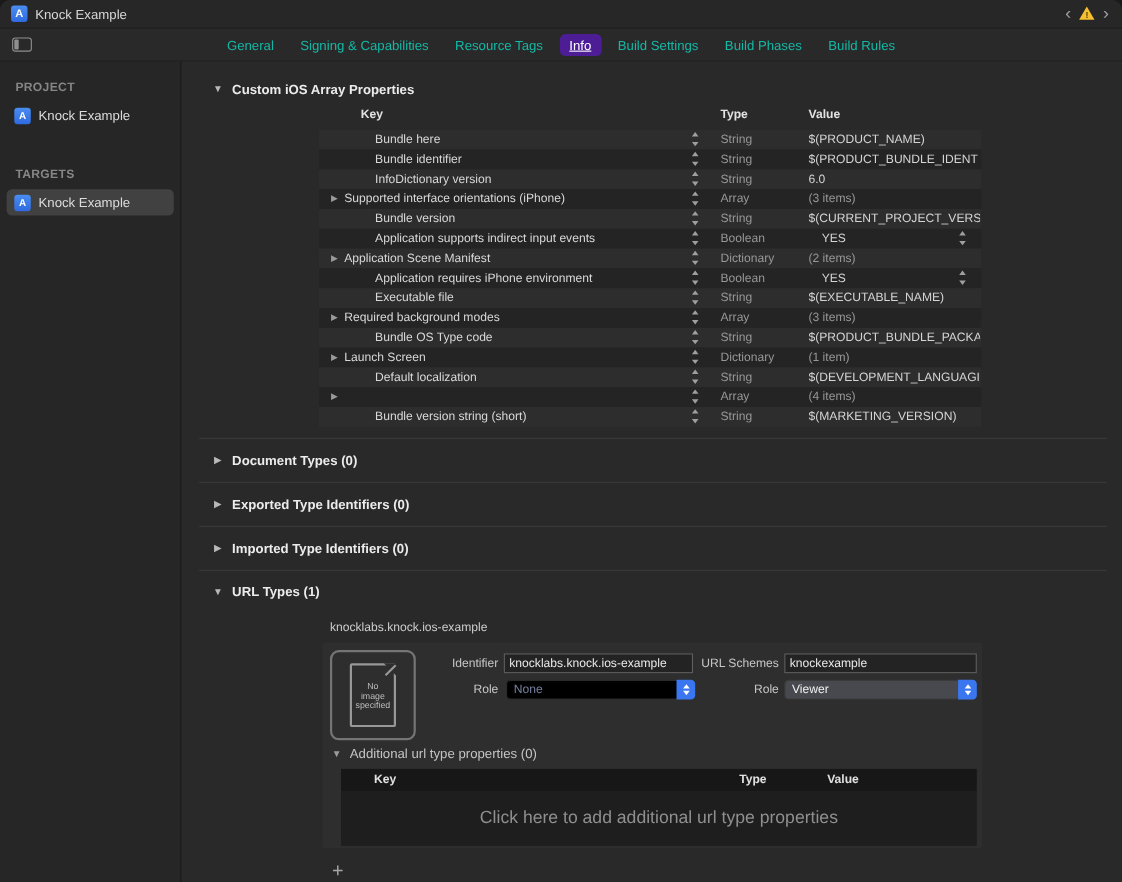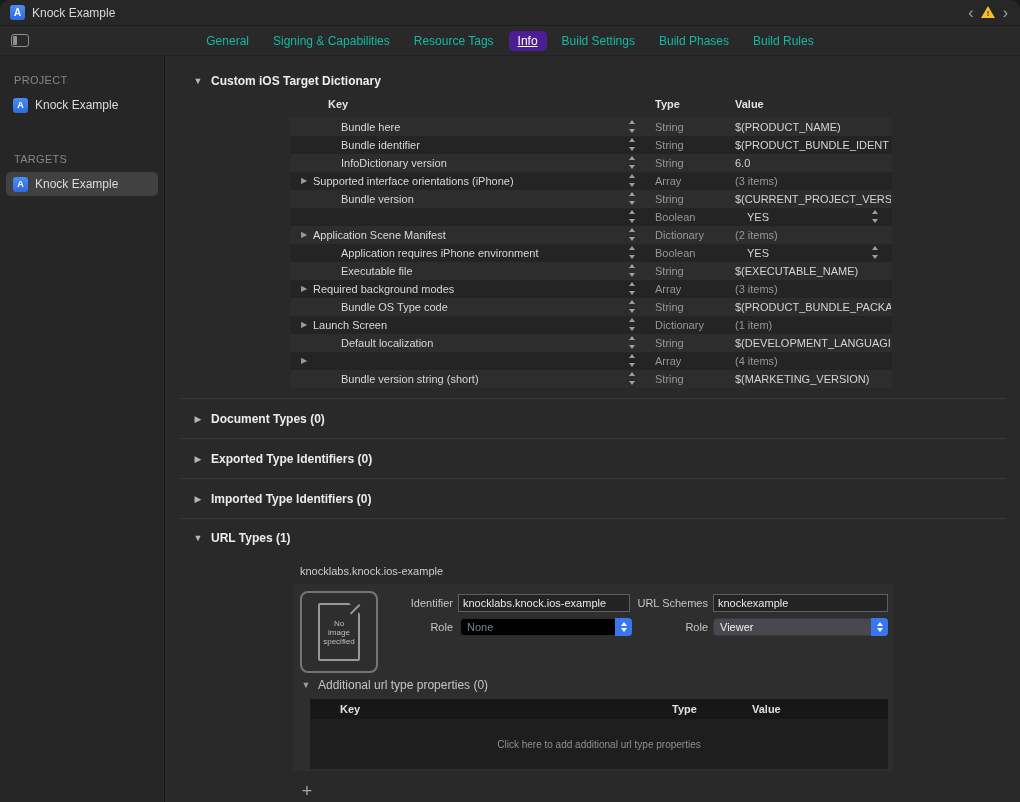--- a/index.html
+++ b/index.html
@@ -21,21 +21,21 @@
   .toolbar { height:30px; display:flex; align-items:center; flex:0 0 auto; background:#292929; border-bottom:1px solid #202020; position:relative; }
   .sidebar-toggle { margin-left:11px; width:18px; height:13px; border:1.5px solid #8f8f8f; border-radius:3px; position:relative; z-index:2; }
   .sidebar-toggle::before { content:""; position:absolute; left:1px; top:1px; bottom:1px; width:4px; background:#8f8f8f; border-radius:1px; }
   .tabs { position:absolute; left:0; right:0; display:flex; justify-content:center; gap:6px; }
   .tab { font-size:12px; color:#14b8a6; padding:3px 9px; border-radius:5px; white-space:nowrap; }
   .tab.active { background:#4c1d95; color:#fff;text-decoration:underline; }
 
   
   .main { flex:1; display:flex; min-height:0; }
   .sidebar { width:165px; background:#262626; border-right:1px solid #171717; padding-top:18px; flex:0 0 auto; }
-  .side-header { font-size:11px; font-weight:normal; color:#868686; margin:0 0 7px 14px; letter-spacing:.3px; }
+  .side-header { font-size:11px; font-weight:bold; color:#868686; margin:0 0 7px 14px; letter-spacing:.3px; }
   .side-header.second { margin-top:36px; }
   .side-item { display:flex; align-items:center; gap:7px; height:24px; margin:0 6px; padding:0 7px; border-radius:5px; font-size:12px; color:#dcdcdc; }
   .side-item.selected { background:#414141; }
   .side-icon { width:15px; height:15px; border-radius:3px; background:linear-gradient(180deg,#4a8df0,#2f6ae0); color:#fff; font-size:9px; font-weight:bold; display:flex; align-items:center; justify-content:center; flex:0 0 auto; }
 
   
   .content { flex:1; background:#292929; overflow:hidden; padding-top:12px; position:relative; }
   .section-head { display:flex; align-items:center; gap:8px; margin-left:28px; height:26px; }
   .tri-glyph { font-size:9px; color:#b8b8b8; width:10px; text-align:center; }
   .stitle { font-size:12px; font-weight:bold; color:#ececec; }
@@ -88,21 +88,21 @@
   .cap .up { border-bottom:4px solid #fff; margin-bottom:2px; }
   .cap .down { border-top:4px solid #fff; }
 
   .add-head { position:absolute; left:8px; top:94px; display:flex; align-items:center; gap:7px; font-size:12px; color:#c4c4c4; }
   .add-head .tri-glyph { color:#9a9a9a; }
   .add-table { position:absolute; left:17px; top:115px; width:578px; }
   .add-header { height:20px; background:#171717; position:relative; font-size:11px; font-weight:bold; color:#e0e0e0; line-height:20px; }
   .ah-key { position:absolute; left:30px; }
   .ah-type { position:absolute; left:362px; }
   .ah-value { position:absolute; left:442px; }
-  .add-body { height:50px; background:#1e1e1e; display:flex; align-items:center; justify-content:center; font-size:10px; color:#8f8f8f; }
+  .add-body { height:50px; background:#1e1e1e; display:flex; align-items:center; justify-content:center; font-size:16px; color:#8f8f8f; }
 
   .add-plus { margin:12px 0 0 133px; color:#a6a6a6; font-size:18px; line-height:16px; width:18px; text-align:center; }
 </style>
 </head>
 <body>
 
 <div class="window">
 
   <div class="titlebar">
     <span class="app-icon">A</span>
@@ -141,21 +141,21 @@
       <div class="side-item selected">
         <span class="side-icon">A</span>
         <span>Knock Example</span>
       </div>
     </div>
 
     <div class="content">
 
       <div class="section-head">
         <span class="tri-glyph">▼</span>
-        <span class="stitle">Custom iOS Target Dictionary</span>
+        <span class="stitle">Custom iOS Array Properties</span>
       </div>
 
       <div class="ptable">
         <div class="ptable-header">
           <span class="col-key">Key</span>
           <span class="col-type">Type</span>
           <span class="col-value">Value</span>
         </div>
         <div class="ptable-body">
 
@@ -189,20 +189,21 @@
           </div>
 
           <div class="prow">
             <span class="pkey">Bundle version</span>
             <span class="stepper kstepper"></span>
             <span class="ptype">String</span>
             <span class="pval">$(CURRENT_PROJECT_VERS</span>
           </div>
 
           <div class="prow bool">
+            <span class="pkey">Application supports indirect input events</span>
             <span class="stepper kstepper"></span>
             <span class="ptype">Boolean</span>
             <span class="pval">YES</span>
             <span class="stepper vstepper"></span>
           </div>
 
           <div class="prow has-disc dimval">
             <span class="disc-icon">▶</span>
             <span class="pkey">Application Scene Manifest</span>
             <span class="stepper kstepper"></span>

